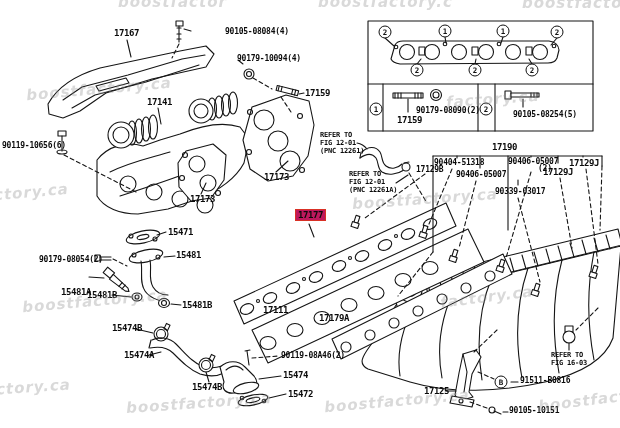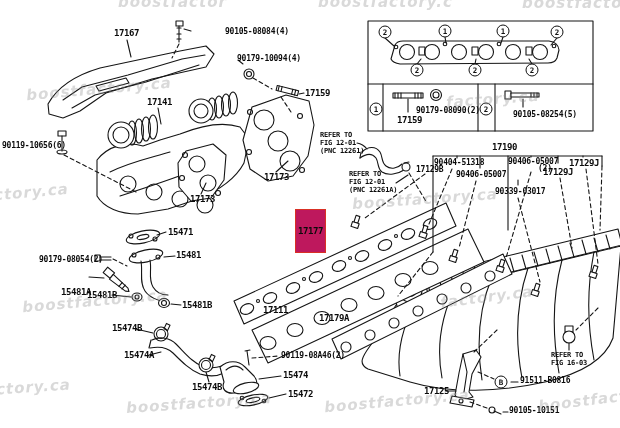--- a/index.html
+++ b/index.html
@@ -3,21 +3,21 @@
 <meta charset="utf-8">
 <style>
   html,body{margin:0;padding:0;background:#fff;}
   #stage{position:relative;width:620px;height:428px;background:#fff;overflow:hidden;
          font-family:"DejaVu Sans Mono","Liberation Mono",monospace;}
   #stage svg{position:absolute;left:0;top:0;}
   .layer{position:absolute;left:0;top:0;width:100%;height:100%;pointer-events:none;}
   .plabel{position:absolute;font-size:8px;font-weight:700;letter-spacing:-0.25px;
           color:#0b0b0b;white-space:nowrap;line-height:9px;}
   .plabel.lg{font-size:9px;letter-spacing:-0.4px;}
-  .plabel.hl{border:1.6px solid #d93025;padding:16px 2px;line-height:10px;background:#be185d;}
+  .plabel.hl{border:1.6px solid #d93025;padding:0 2px;line-height:10px;background:#be185d;}
   .pnote{position:absolute;font-size:7px;font-weight:700;letter-spacing:-0.2px;
          color:#0b0b0b;line-height:8px;white-space:nowrap;}
   .callout{position:absolute;width:11px;height:11px;border:1.2px solid #111;border-radius:50%;
            background:#fff;color:#111;font-size:7.5px;font-weight:700;line-height:11px;
            text-align:center;transform:translate(-50%,-50%);}
   .wm{position:absolute;font-family:"DejaVu Sans","Liberation Sans",sans-serif;
       font-weight:800;font-style:italic;font-size:15px;letter-spacing:1px;
       color:#8f8f8f;opacity:.33;white-space:nowrap;}
 </style>
 </head>

